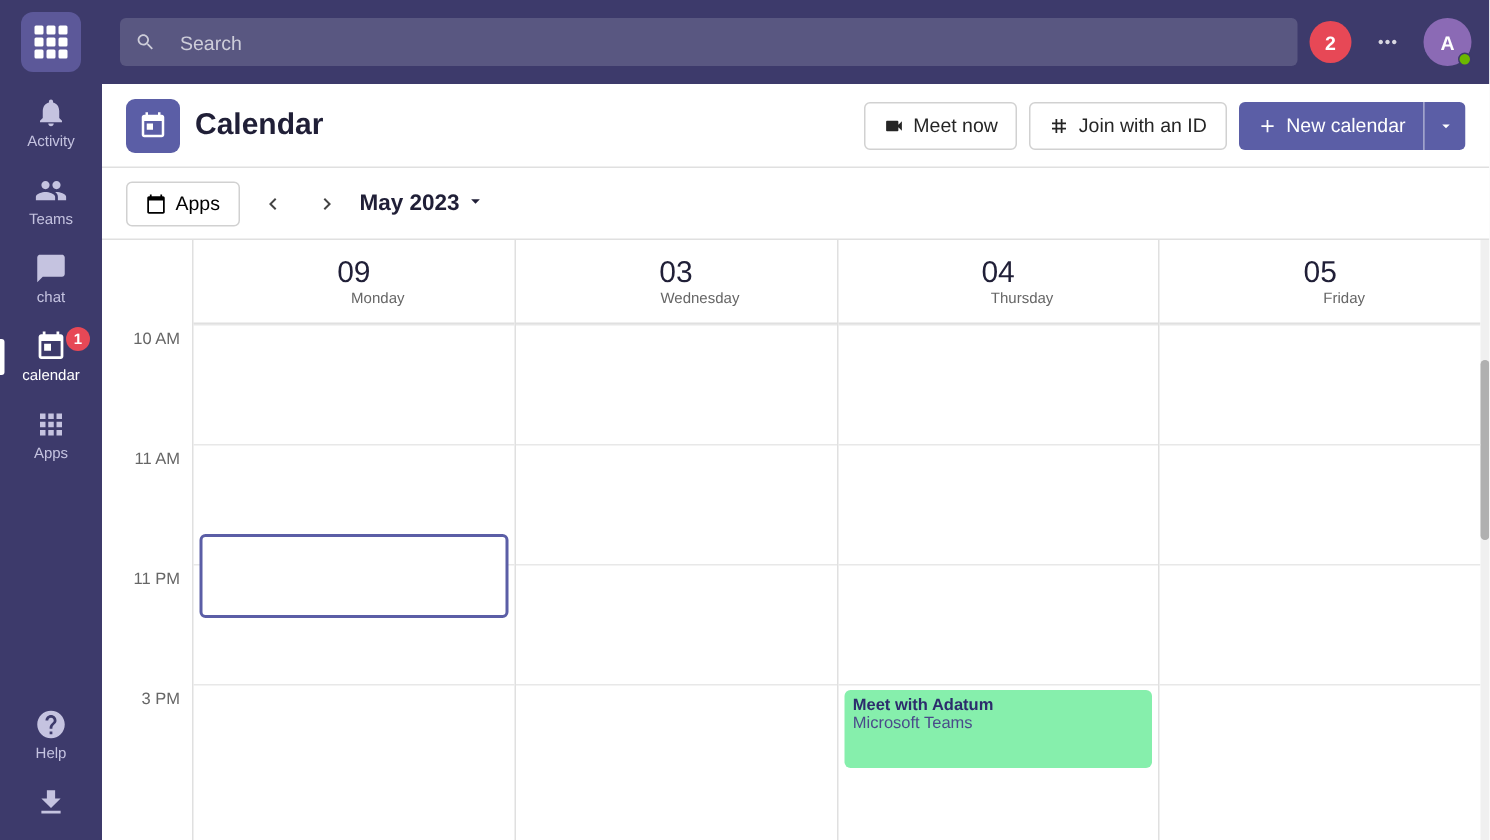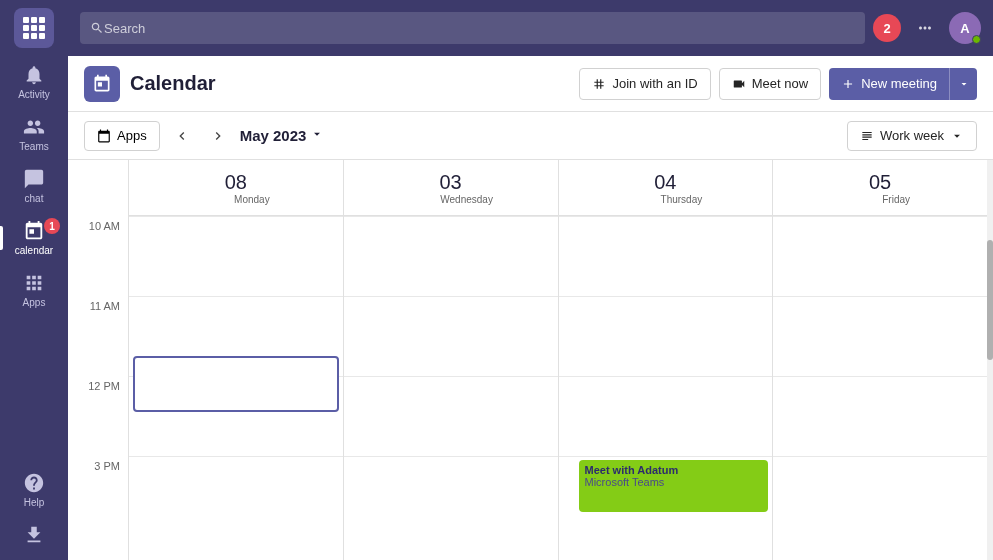--- a/index.html
+++ b/index.html
@@ -105,21 +105,21 @@
       flex-shrink: 0;
     }
     .search-bar {
       flex: 1;
       height: 32px;
       background: rgba(255,255,255,0.15);
       border-radius: 4px;
       display: flex;
       align-items: center;
       padding: 0 10px;
-      gap: 0;
+      gap: 16px;
       color: rgba(255,255,255,0.7);
       font-size: 13px;
       cursor: text;
     }
     .search-bar svg { width: 14px; height: 14px; fill: rgba(255,255,255,0.7); }
     .topbar-actions { display: flex; align-items: center; gap: 8px; }
     .topbar-icon-btn {
       width: 32px;
       height: 32px;
       border-radius: 4px;
@@ -341,23 +341,23 @@
       position: relative;
     }
     .hour-line {
       position: absolute;
       left: 0;
       right: 0;
       border-top: 1px solid #e8e8e8;
     }
     .event-block {
       position: absolute;
-      left: 20px;
+      left: 4px;
       right: 4px;
-      background: #84cc16;
+      background: #86efac;
       border-radius: 4px;
       padding: 4px 6px;
       font-size: 11px;
       overflow: hidden;
       cursor: pointer;
     }
     .event-title { font-weight: 600; color: #2c2c6c; }
     .event-sub { color: #4a4a8a; }
     .scroll-bar-track {
       width: 6px;
@@ -478,36 +478,36 @@
       <div class="cal-page-icon">
         <svg viewBox="0 0 24 24">
             <path d="M19 3h-1V1h-2v2H8V1H6v2H5c-1.11 0-2 .9-2 2v14c0 1.1.89 2 2 2h14c1.1 0 2-.9 2-2V5c0-1.1-.9-2-2-2zm0 16H5V8h14v11zM7 10h5v5H7z"></path>
           </svg>
       </div>
       <h1 class="cal-title">Calendar</h1>
     </div>
     <div class="cal-actions">
       <button class="cal-btn">
         <svg viewBox="0 0 24 24">
+            <path d="M17 10.5V7c0-.55-.45-1-1-1H4c-.55 0-1 .45-1 1v10c0 .55.45 1 1 1h12c.55 0 1-.45 1-1v-3.5l4 4v-11l-4 4z"></path>
+          </svg>
+        <span>Meet now</span>
+      </button>
+      <button class="cal-btn">
+        <svg viewBox="0 0 24 24">
             <path d="M20 10V8h-4V4h-2v4h-4V4H8v4H4v2h4v4H4v2h4v4h2v-4h4v4h2v-4h4v-2h-4v-4h4zm-6 4h-4v-4h4v4z"></path>
           </svg>
         <span>Join with an ID</span>
-      </button>
-      <button class="cal-btn">
-        <svg viewBox="0 0 24 24">
-            <path d="M17 10.5V7c0-.55-.45-1-1-1H4c-.55 0-1 .45-1 1v10c0 .55.45 1 1 1h12c.55 0 1-.45 1-1v-3.5l4 4v-11l-4 4z"></path>
-          </svg>
-        <span>Meet now</span>
       </button>
       <div style="display:flex;">
         <button class="cal-btn cal-btn-primary cal-btn-main-primary">
           <svg viewBox="0 0 24 24" style="fill:white;width:14px;height:14px;">
               <path d="M19 13h-6v6h-2v-6H5v-2h6V5h2v6h6v2z"></path>
             </svg>
-          <span>New meeting</span>
+          <span>New calendar</span>
         </button>
         <button class="cal-btn cal-btn-primary cal-btn-split">
           <svg viewBox="0 0 24 24" style="fill:white;width:12px;height:12px;">
               <path d="M7 10l5 5 5-5z"></path>
             </svg>
         </button>
       </div>
     </div>
   </div>
 
@@ -528,52 +528,43 @@
           <path d="M10 6L8.59 7.41 13.17 12l-4.58 4.59L10 18l6-6z"></path>
         </svg>
     </button>
     <div class="month-label">
       <span>May 2023</span>
       <svg viewBox="0 0 24 24">
           <path d="M7 10l5 5 5-5z"></path>
         </svg>
     </div>
     <div class="cal-nav-spacer"></div>
-    <div class="view-selector">
-      <svg viewBox="0 0 24 24">
-          <path d="M4 5h16v2H4zm0 4h16v2H4zm0 4h16v2H4zm0 4h10v2H4z"></path>
-        </svg>
-      <span>Work week</span>
-      <svg viewBox="0 0 24 24">
-          <path d="M7 10l5 5 5-5z"></path>
-        </svg>
-    </div>
   </div>
 
   <div class="cal-grid">
     <div class="time-col">
       <div class="time-slot">
           <span>10 AM</span>
         </div>
       <div class="time-slot">
           <span>11 AM</span>
         </div>
       <div class="time-slot">
-          <span>12 PM</span>
+          <span>11 PM</span>
         </div>
       <div class="time-slot">
           <span>3 PM</span>
         </div>
     </div>
 
     <div class="days-grid">
 
       <div class="day-col">
         <div class="day-header">
-          <span class="day-num">08</span>
+          <span class="day-num">09</span>
           <span class="day-name">Monday</span>
         </div>
         <div class="day-body">
           <div class="hour-line" style="top: 0;"></div>
           <div class="hour-line" style="top: 80px;"></div>
           <div class="hour-line" style="top: 160px;"></div>
           <div class="hour-line" style="top: 240px;"></div>
           <div class="selected-block" style="top: 140px; height: 56px;"></div>
         </div>
       </div>

